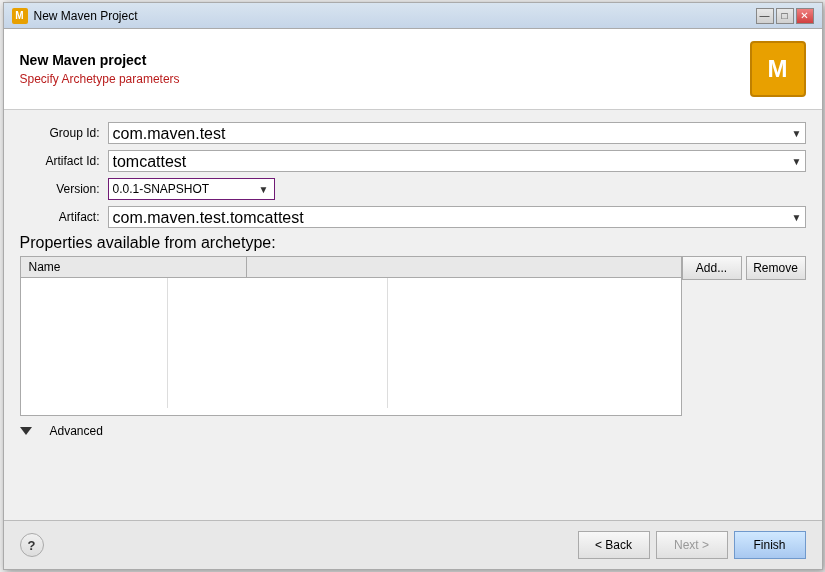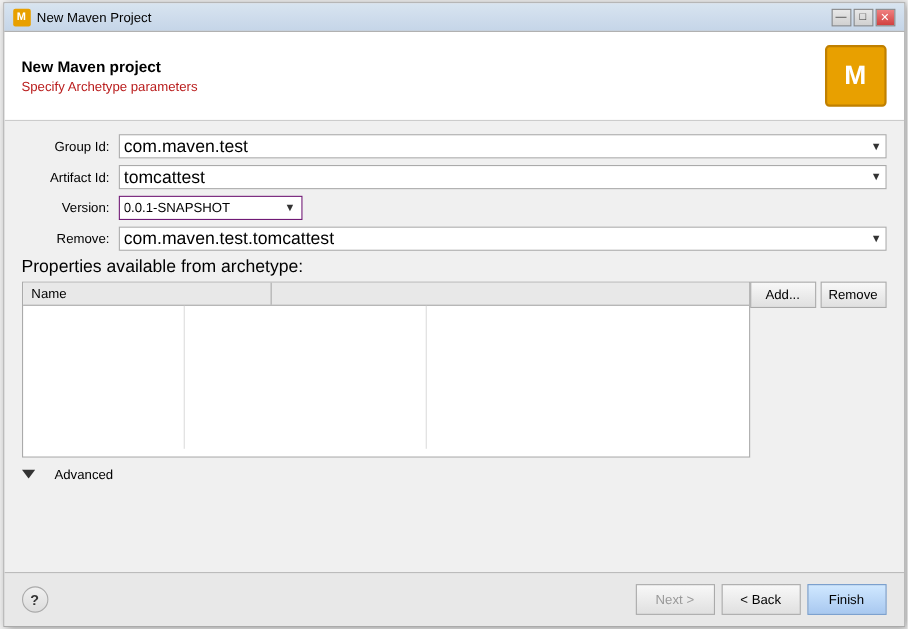--- a/index.html
+++ b/index.html
@@ -399,21 +399,21 @@
         <span class="form-label">Version:</span>
         <div class="version-select-wrapper">
           <select class="version-select">
             <option>0.0.1-SNAPSHOT</option>
           </select>
           <span class="dropdown-arrow" style="right:6px;">▼</span>
         </div>
       </div>
 
       <div class="form-row">
-        <span class="form-label">Remove:</span>
+        <span class="form-label">Artifact:</span>
         <div class="dropdown-wrapper">
           <select class="form-select">
             <option>com.maven.test.tomcattest</option>
           </select>
           <span class="dropdown-arrow">▼</span>
         </div>
       </div>
 
       <div class="properties-label">Properties available from archetype:</div>
 
@@ -440,20 +440,20 @@
         <span>Advanced</span>
       </div>
 
     </div>
 
     <div class="footer">
       <div class="footer-left">
         <button class="help-btn">?</button>
       </div>
       <div class="footer-right">
+        <button class="footer-btn">&lt; Back</button>
         <button class="footer-btn" disabled="">Next &gt;</button>
-        <button class="footer-btn">&lt; Back</button>
         <button class="footer-btn finish">Finish</button>
       </div>
     </div>
 
   </div>
 </div>
 
 </body></html>

